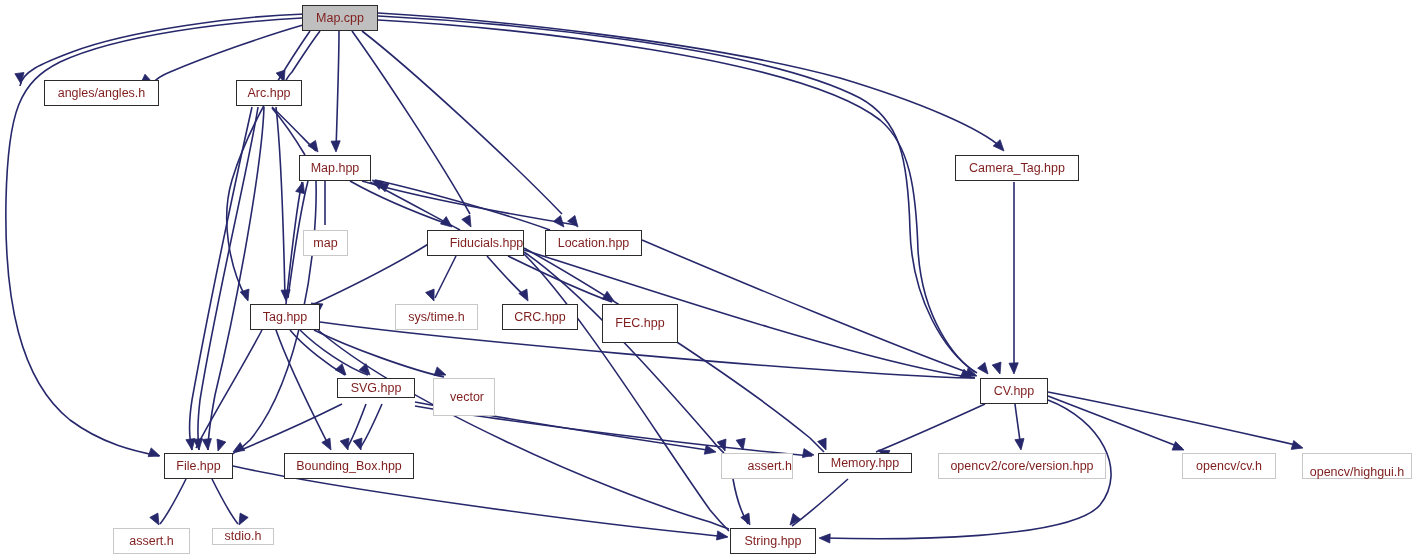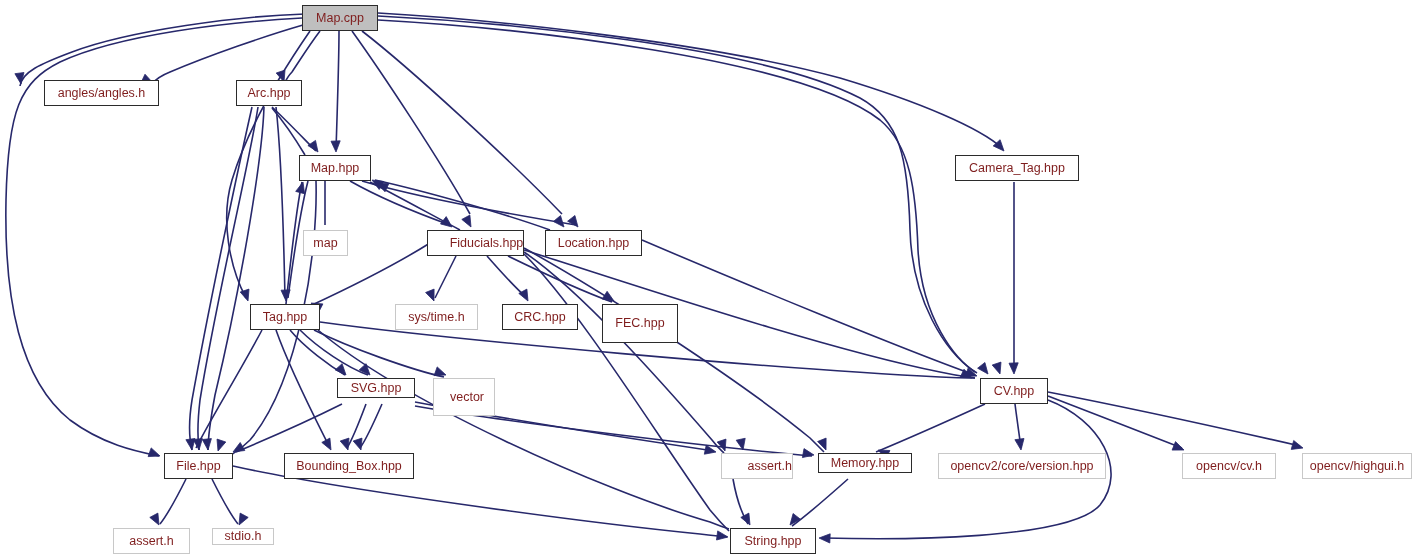--- a/index.html
+++ b/index.html
@@ -229,21 +229,21 @@
       </div>
       <div class="node-box solid" style="left: 818px; top: 453px; width: 94px; height: 20px;">
         <span class="node-label">Memory.hpp</span>
       </div>
       <div class="node-box system" style="left: 938px; top: 453px; width: 168px; height: 26px;">
         <span class="node-label">opencv2/core/version.hpp</span>
       </div>
       <div class="node-box system" style="left: 1182px; top: 453px; width: 94px; height: 26px;">
         <span class="node-label">opencv/cv.h</span>
       </div>
-      <div class="node-box system" style="left: 1302px; top: 453px; width: 110px; height: 26px;">
+      <div class="node-box system" style="left: 1302px; top: 453px; width: 110px; height: 26px; align-items: flex-end;">
         <span class="node-label">opencv/highgui.h</span>
       </div>
       <div class="node-box system" style="left: 113px; top: 528px; width: 77px; height: 26px;">
         <span class="node-label">assert.h</span>
       </div>
       <div class="node-box system" style="left: 212px; top: 528px; width: 62px; height: 17px;">
         <span class="node-label">stdio.h</span>
       </div>
       <div class="node-box solid" style="left: 730px; top: 528px; width: 86px; height: 26px;">
         <span class="node-label">String.hpp</span>

